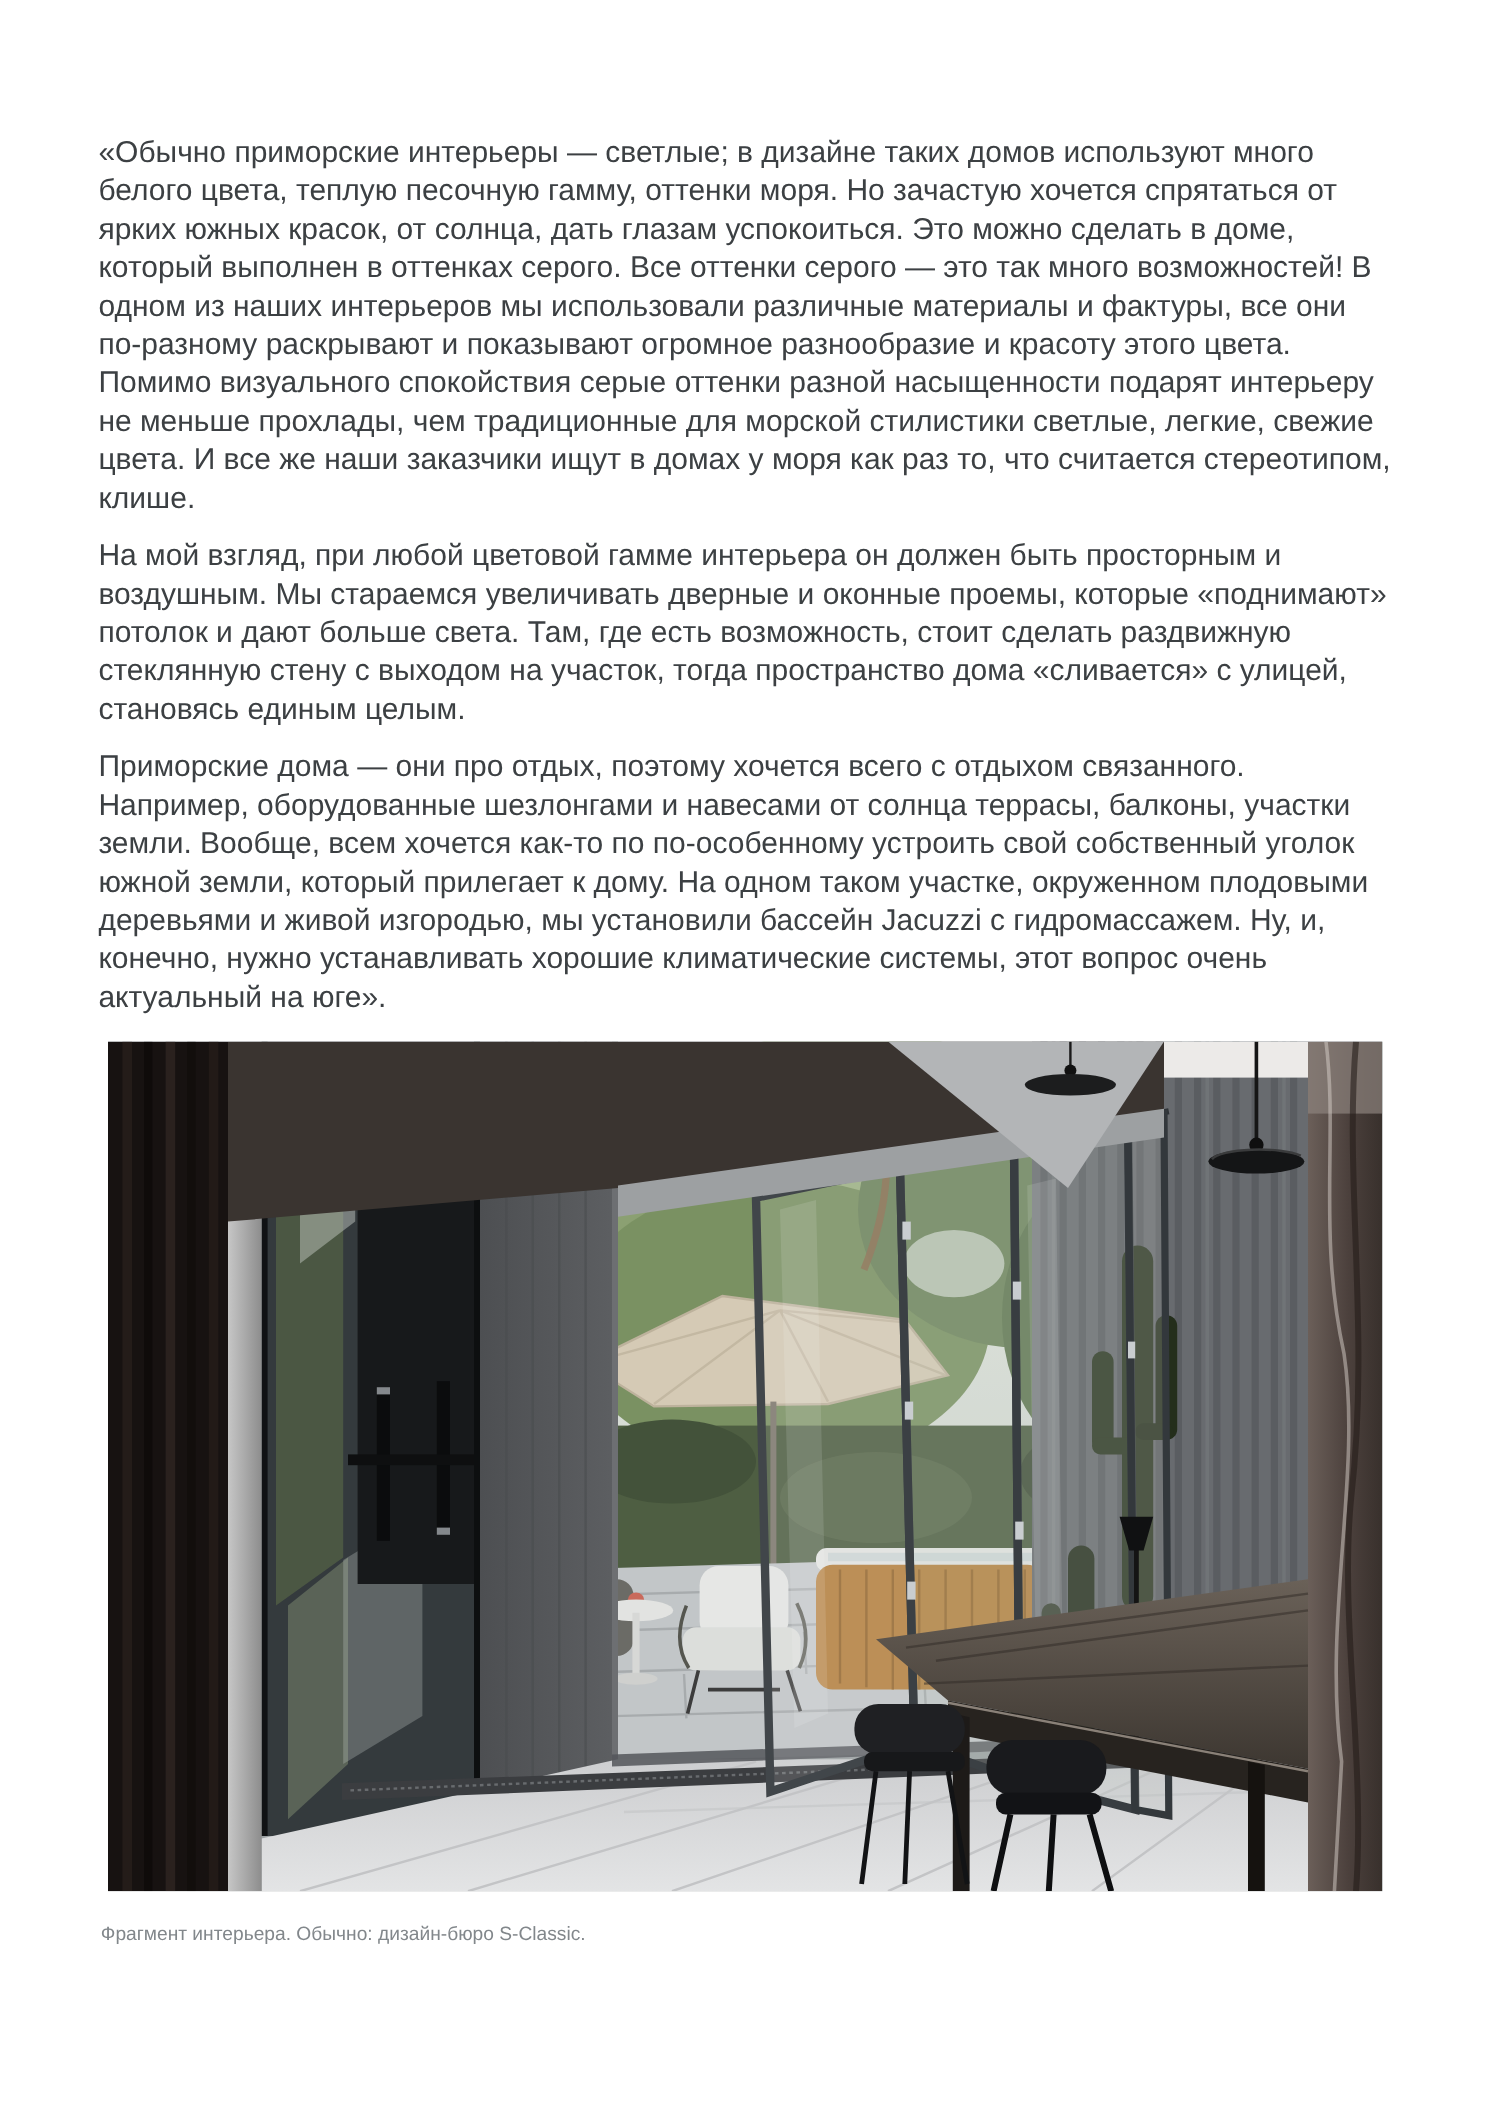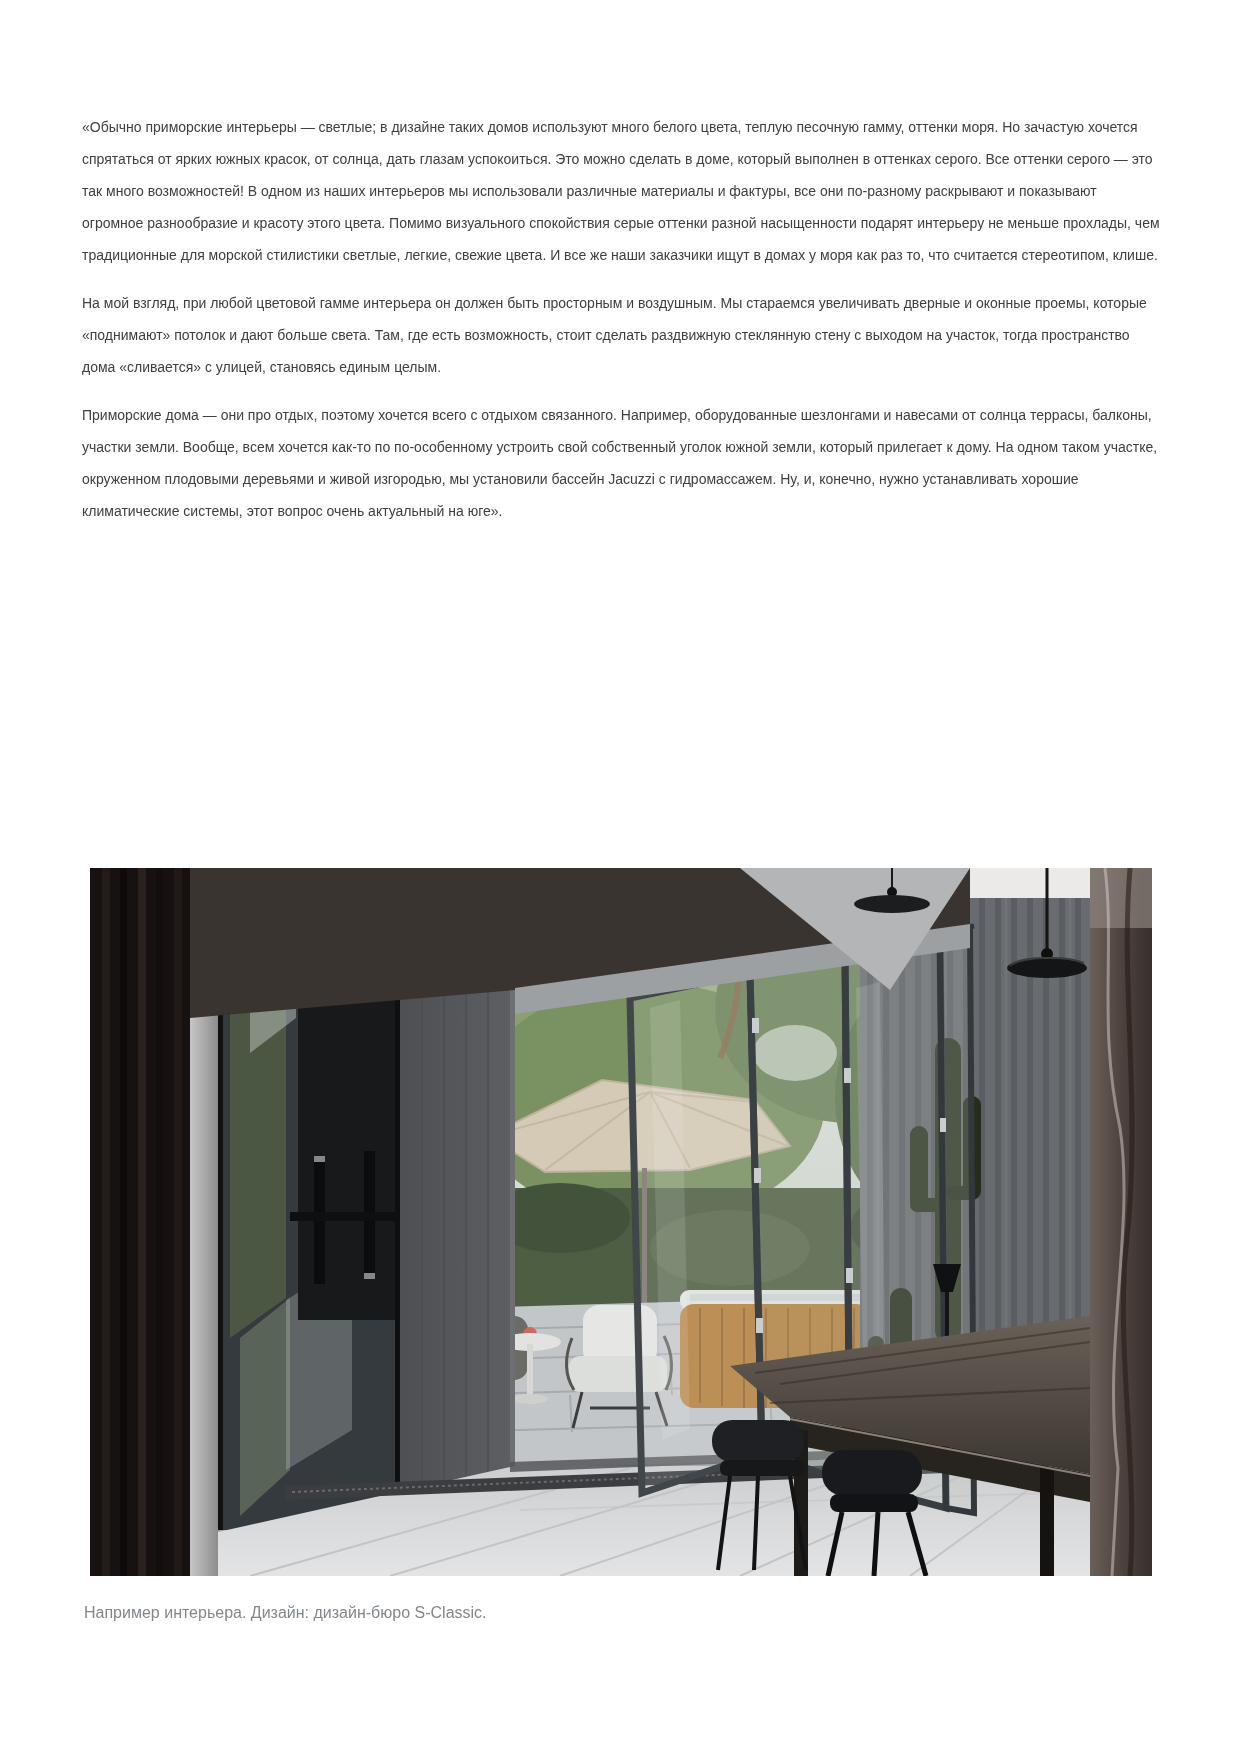--- a/index.html
+++ b/index.html
@@ -5,21 +5,21 @@
   html, body { margin:0; padding:0; }
   body {
     width:1240px; height:1754px;
     background:#ffffff;
     font-family:"Liberation Sans","DejaVu Sans",sans-serif;
     overflow:hidden;
   }
   .page { position:relative; width:1240px; height:1754px; background:#ffffff; }
   .article-text {
     position:absolute; left:82px; top:111px; width:1078px;
-    font-size:14px; line-height:32px; color:#3c4043;
+    font-size:25px; line-height:32px; color:#3c4043;
     text-align:left;
   }
   .article-text p { margin:0 0 16px 0; }
   figure.photo-figure { position:absolute; left:90px; top:868px; margin:0; width:1062px; }
   .photo-frame { width:1062px; height:708px; overflow:hidden; background:#9aa0a2; }
   .photo-frame svg { display:block; }
   figcaption.photo-caption {
     margin-top:26px; margin-left:-6px;
     font-size:16px; line-height:22px; color:#82878b;
   }
@@ -241,16 +241,16 @@
         <g>
           <rect x="622" y="552" width="92" height="42" rx="20" fill="#1f2023"></rect>
           <rect x="630" y="592" width="84" height="16" rx="7" fill="#17181a"></rect>
           <path d="M640,608 L628,702 M700,608 L716,702 M668,608 L664,702" stroke="#121315" stroke-width="4" fill="none"></path>
           <rect x="732" y="582" width="100" height="46" rx="22" fill="#191a1d"></rect>
           <rect x="740" y="626" width="88" height="18" rx="8" fill="#121316"></rect>
           <path d="M752,644 L738,708 M818,644 L836,708 M788,644 L784,708" stroke="#0e0f11" stroke-width="5" fill="none"></path>
         </g>
       </svg>
     </div>
-    <figcaption class="photo-caption">Например интерьера. Дизайн: дизайн-бюро S-Classic.</figcaption>
+    <figcaption class="photo-caption">Фрагмент интерьера. Обычно: дизайн-бюро S-Classic.</figcaption>
   </figure>
 
 </main>
 
 </body></html>

